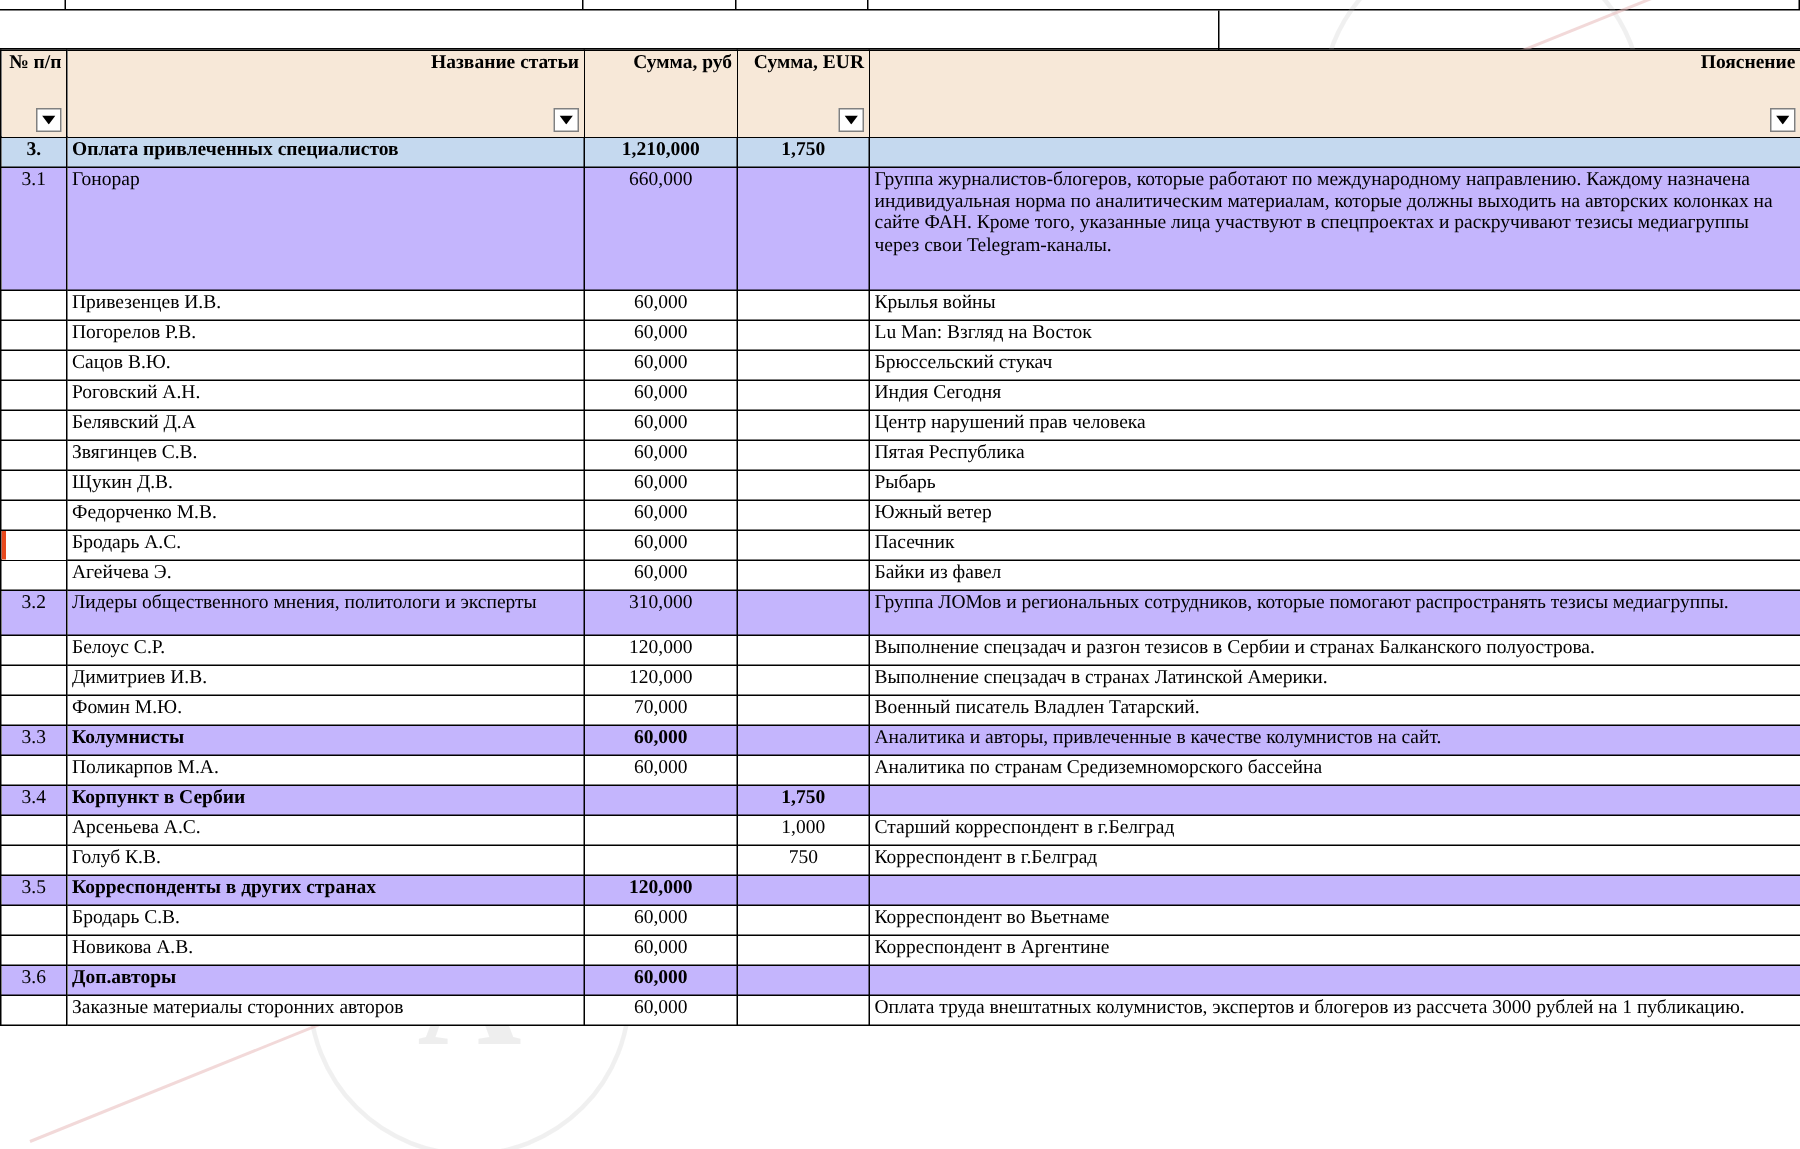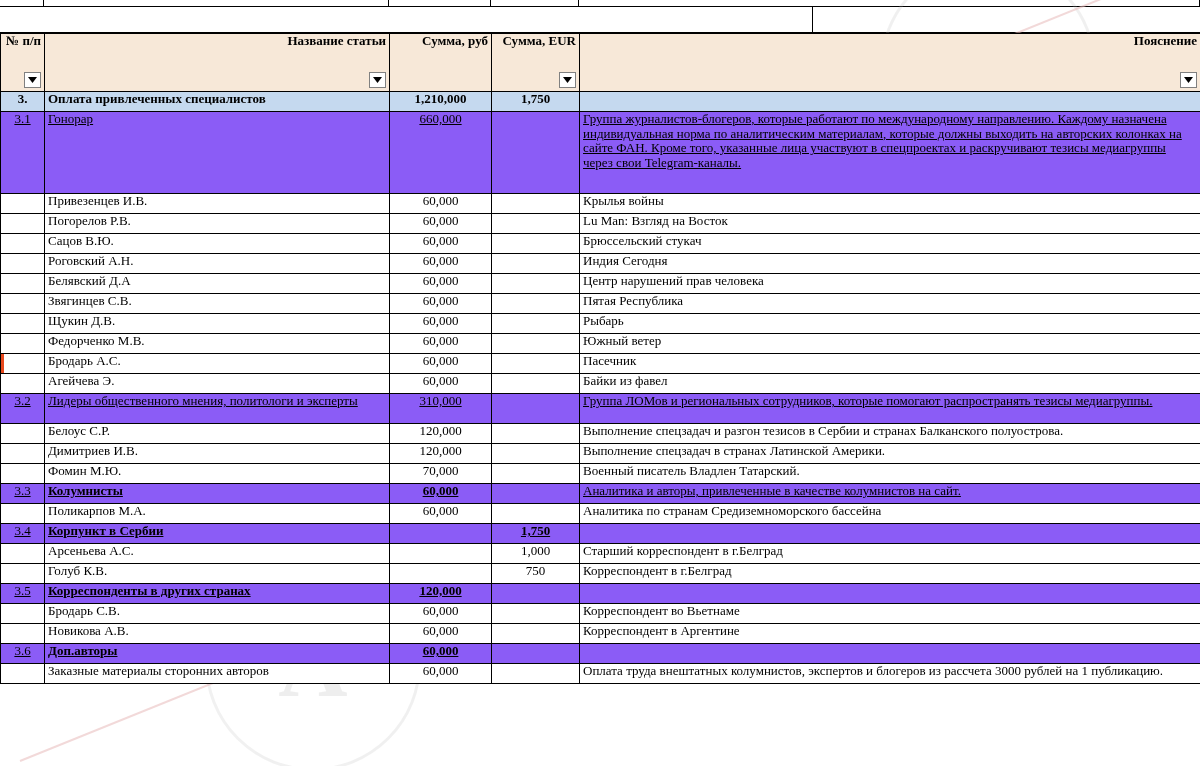--- a/index.html
+++ b/index.html
@@ -140,21 +140,21 @@
   col.c-eur   { width: 88px; }
   col.c-note  { width: 621px; }
 
   td.num   { text-align: center; vertical-align: middle; }
   td.name  { text-align: left; }
   td.rub   { text-align: center; font-weight: normal; }
   td.eur   { text-align: center; }
   td.note  { text-align: left; }
 
   tr.section td { background: #c5d9ef; font-weight: bold; }
-  tr.sub td { background: #8b5cf6; text-decoration: underline; }
+  tr.sub td { background: #c4b5fd; }
   tr.sub td.name, tr.sub td.rub, tr.sub td.num { font-weight: normal; }
   tr.subbold td.name, tr.subbold td.rub { font-weight: bold; }
   tr.plain td { background: #ffffff; }
   tr.rowtall td { height: 82px; }
   tr.row2 td { height: 30px; }
   tr.row1 td { height: 20px; }
 
   td.bold { font-weight: bold; }
 
   

